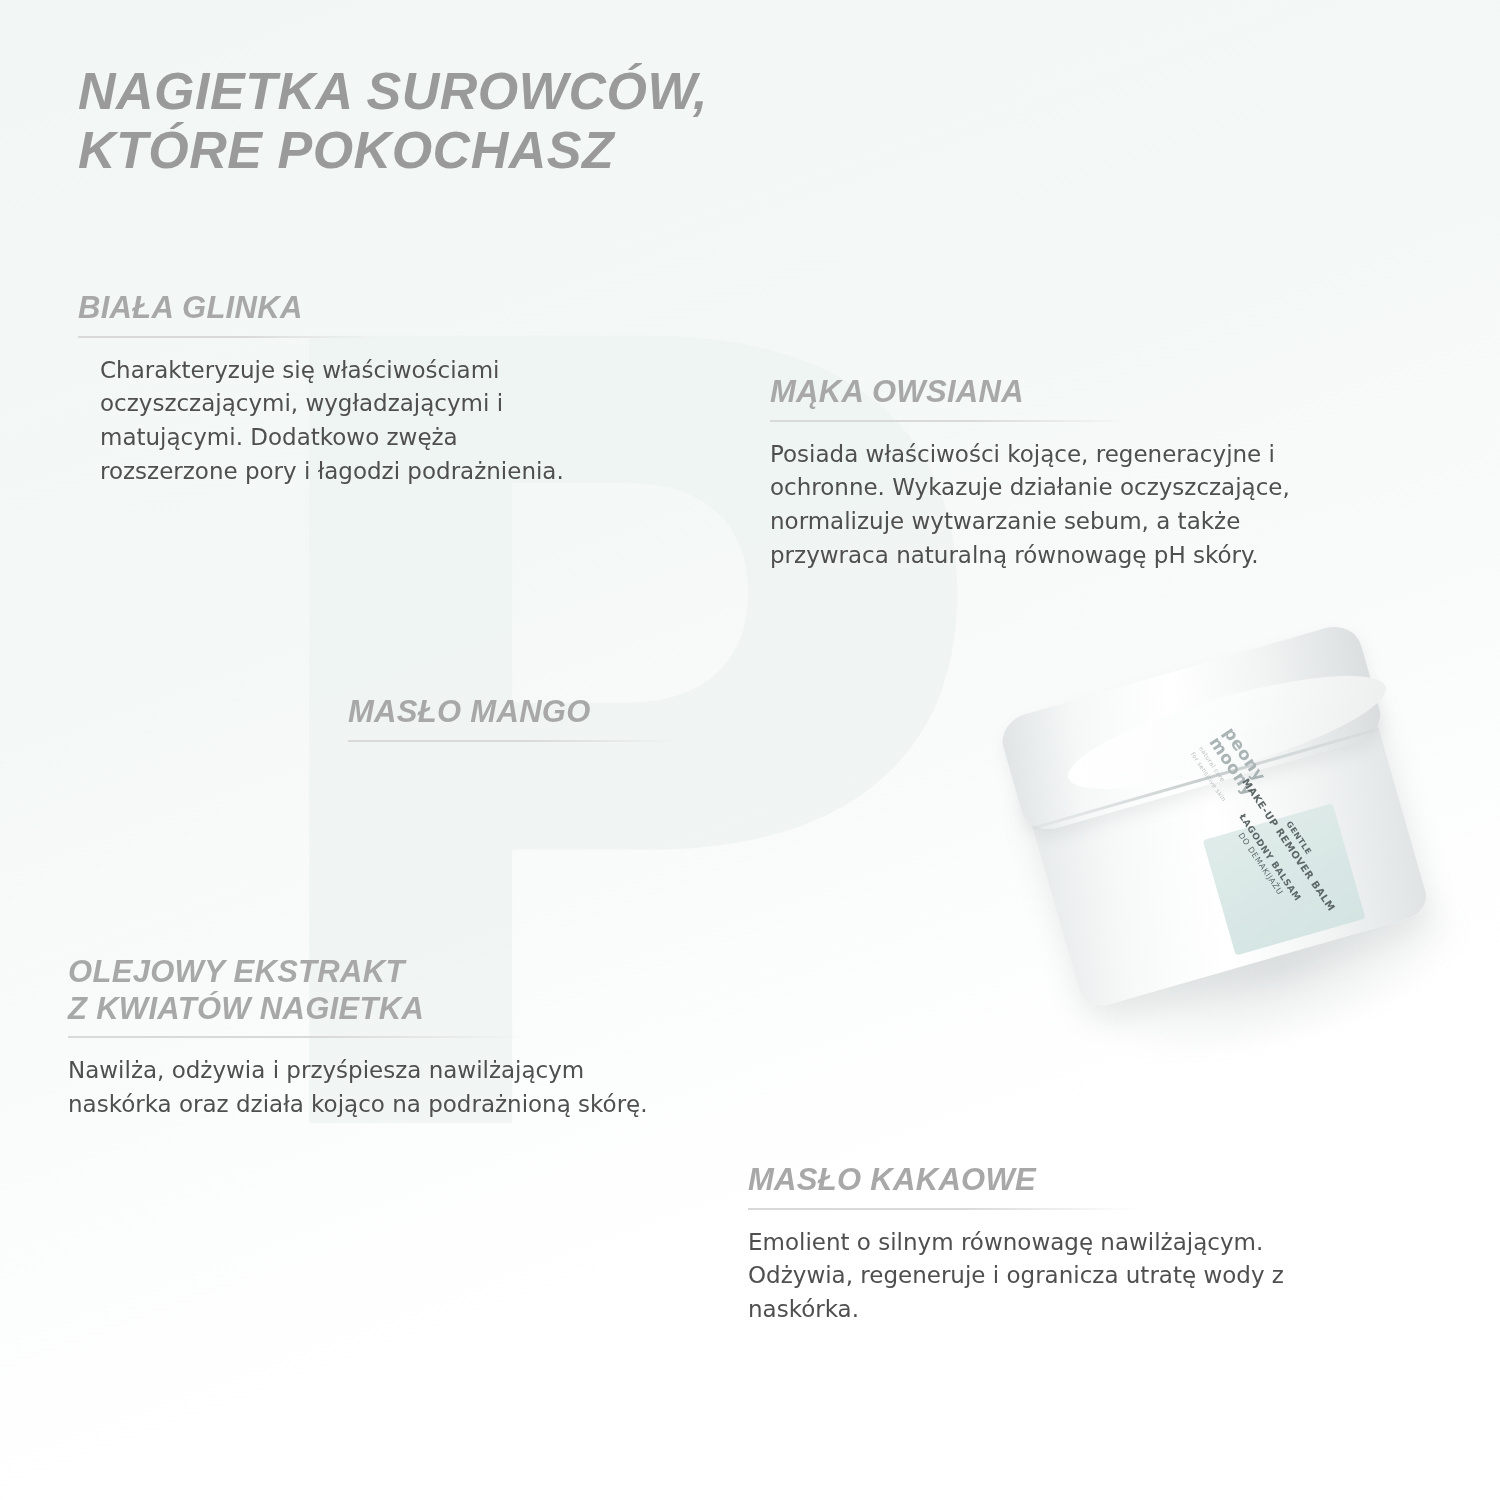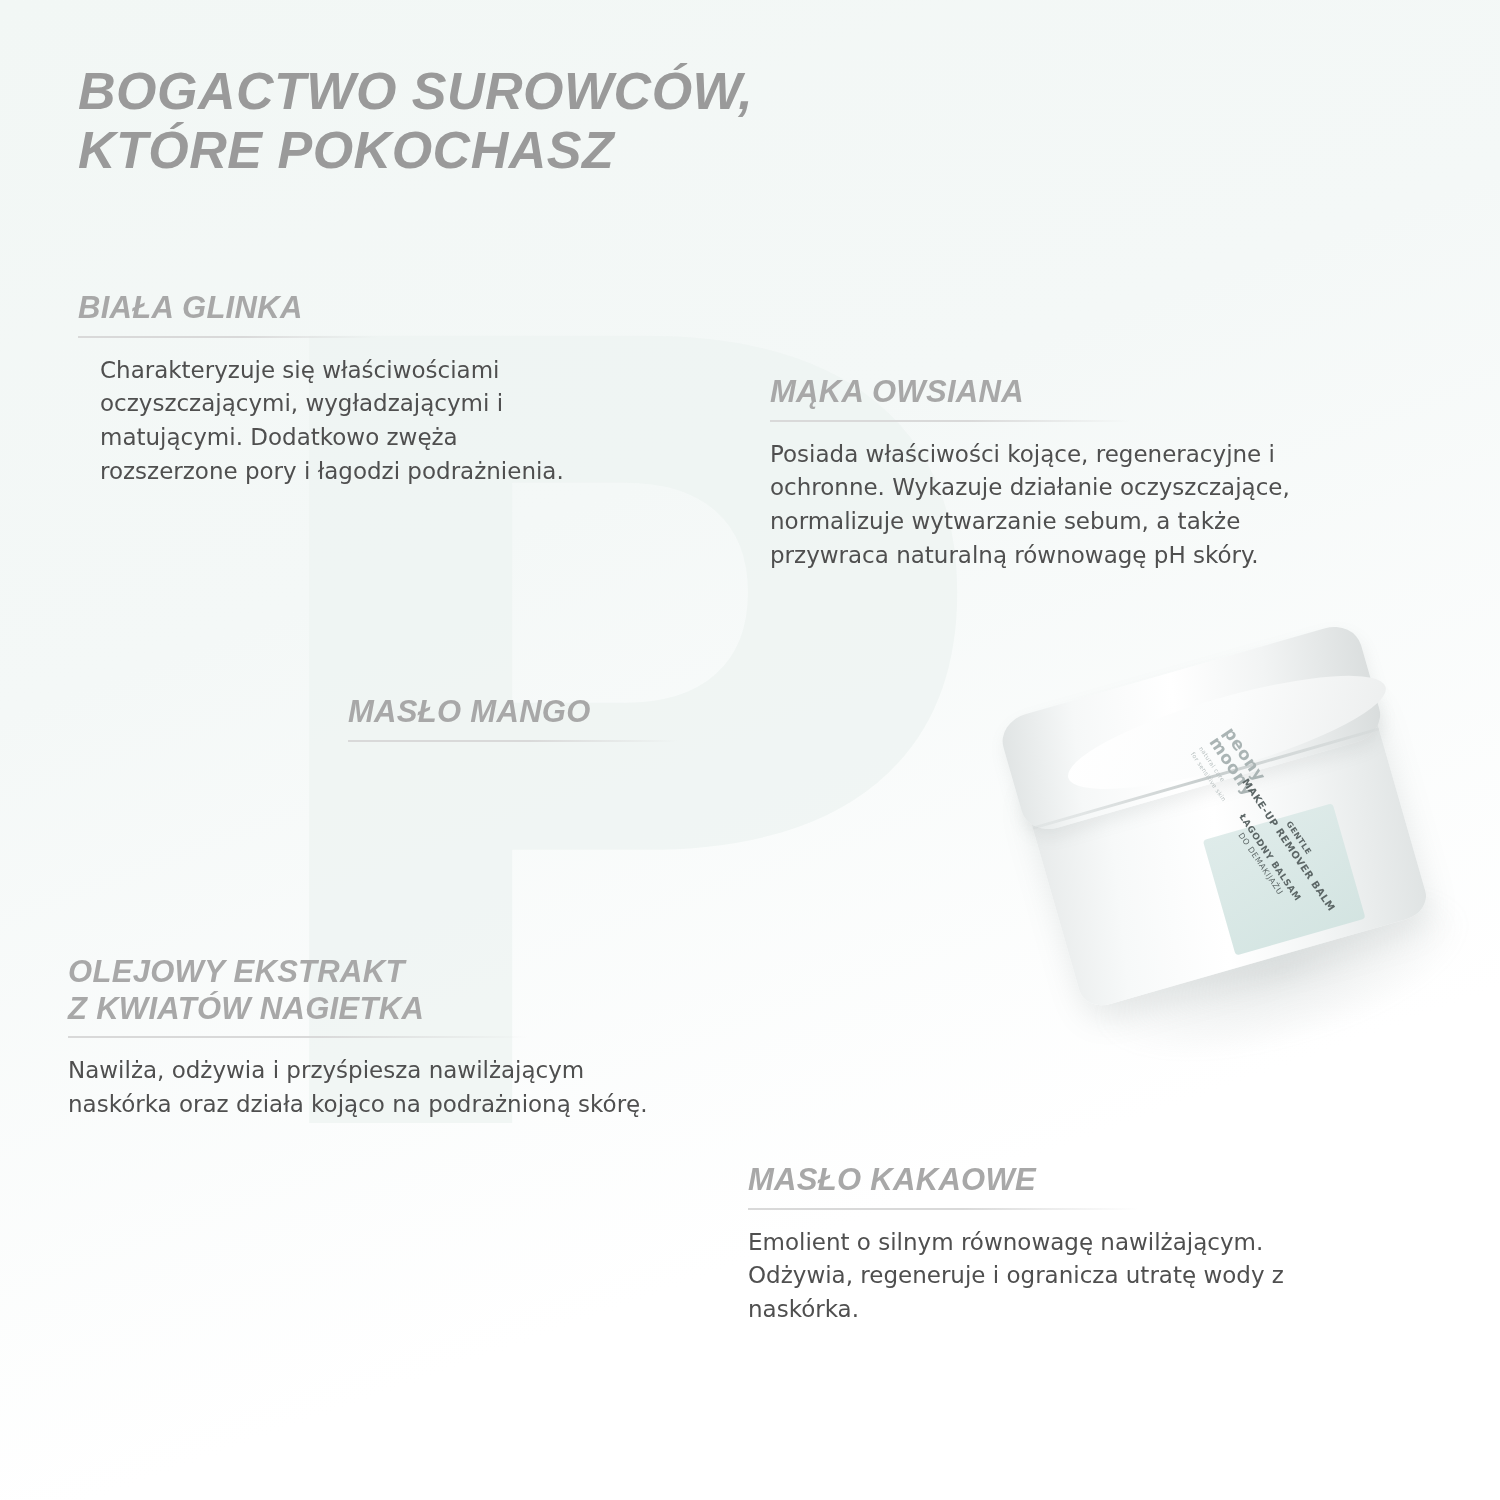--- a/index.html
+++ b/index.html
@@ -202,21 +202,21 @@
   .label-text .lt3 { font-size: 9px; font-weight: 700; margin-top: 12px; }
   .label-text .lt4 { font-size: 8px; font-weight: 400; margin-top: 2px; }
 </style>
 </head>
 <body>
 
 <div id="bg-wash"></div>
 <div id="watermark">P</div>
 
 <div id="headline">
-  <div>BOGACTWO SUROWCÓW,</div>
+  <div>NAGIETKA SUROWCÓW,</div>
   <div>KTÓRE POKOCHASZ</div>
 </div>
 
 <section class="block" id="block-biala-glinka">
   <h2>BIAŁA GLINKA</h2>
   <div class="rule"></div>
   <p>Charakteryzuje się właściwościami oczyszczającymi, wygładzającymi i matującymi. Dodatkowo zwęża rozszerzone pory i łagodzi podrażnienia.</p>
 </section>
 
 <section class="block" id="block-maka-owsiana">

